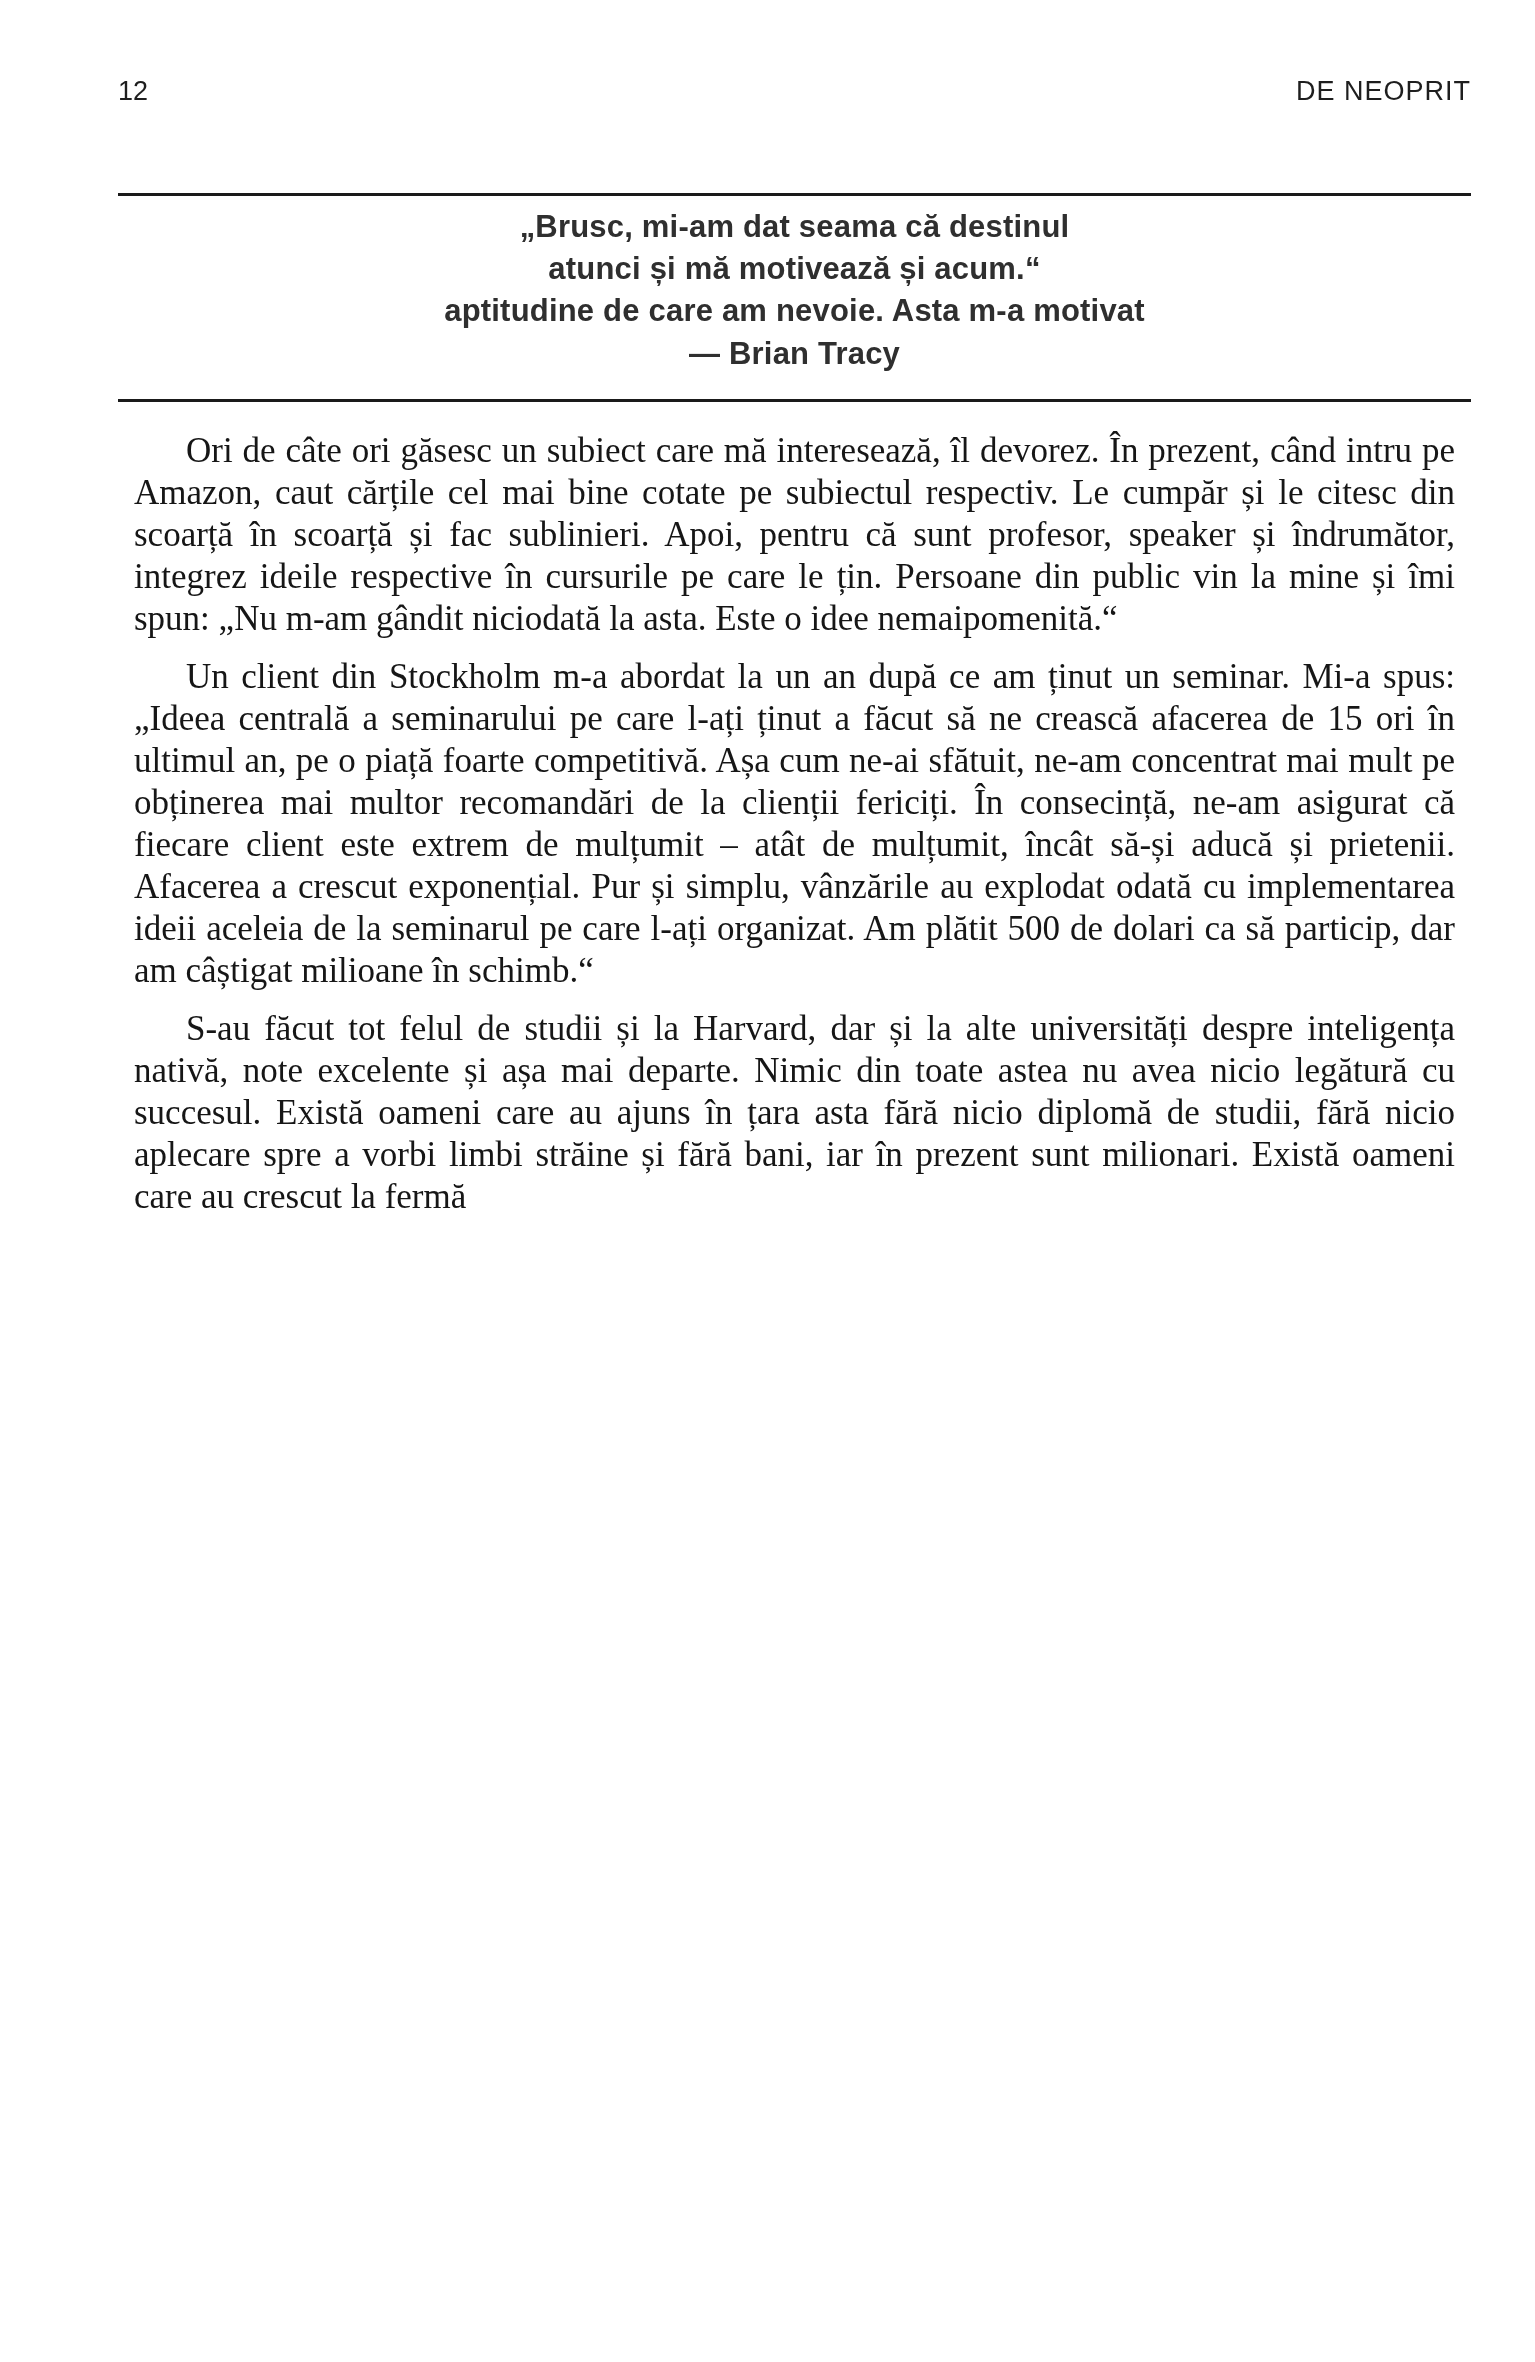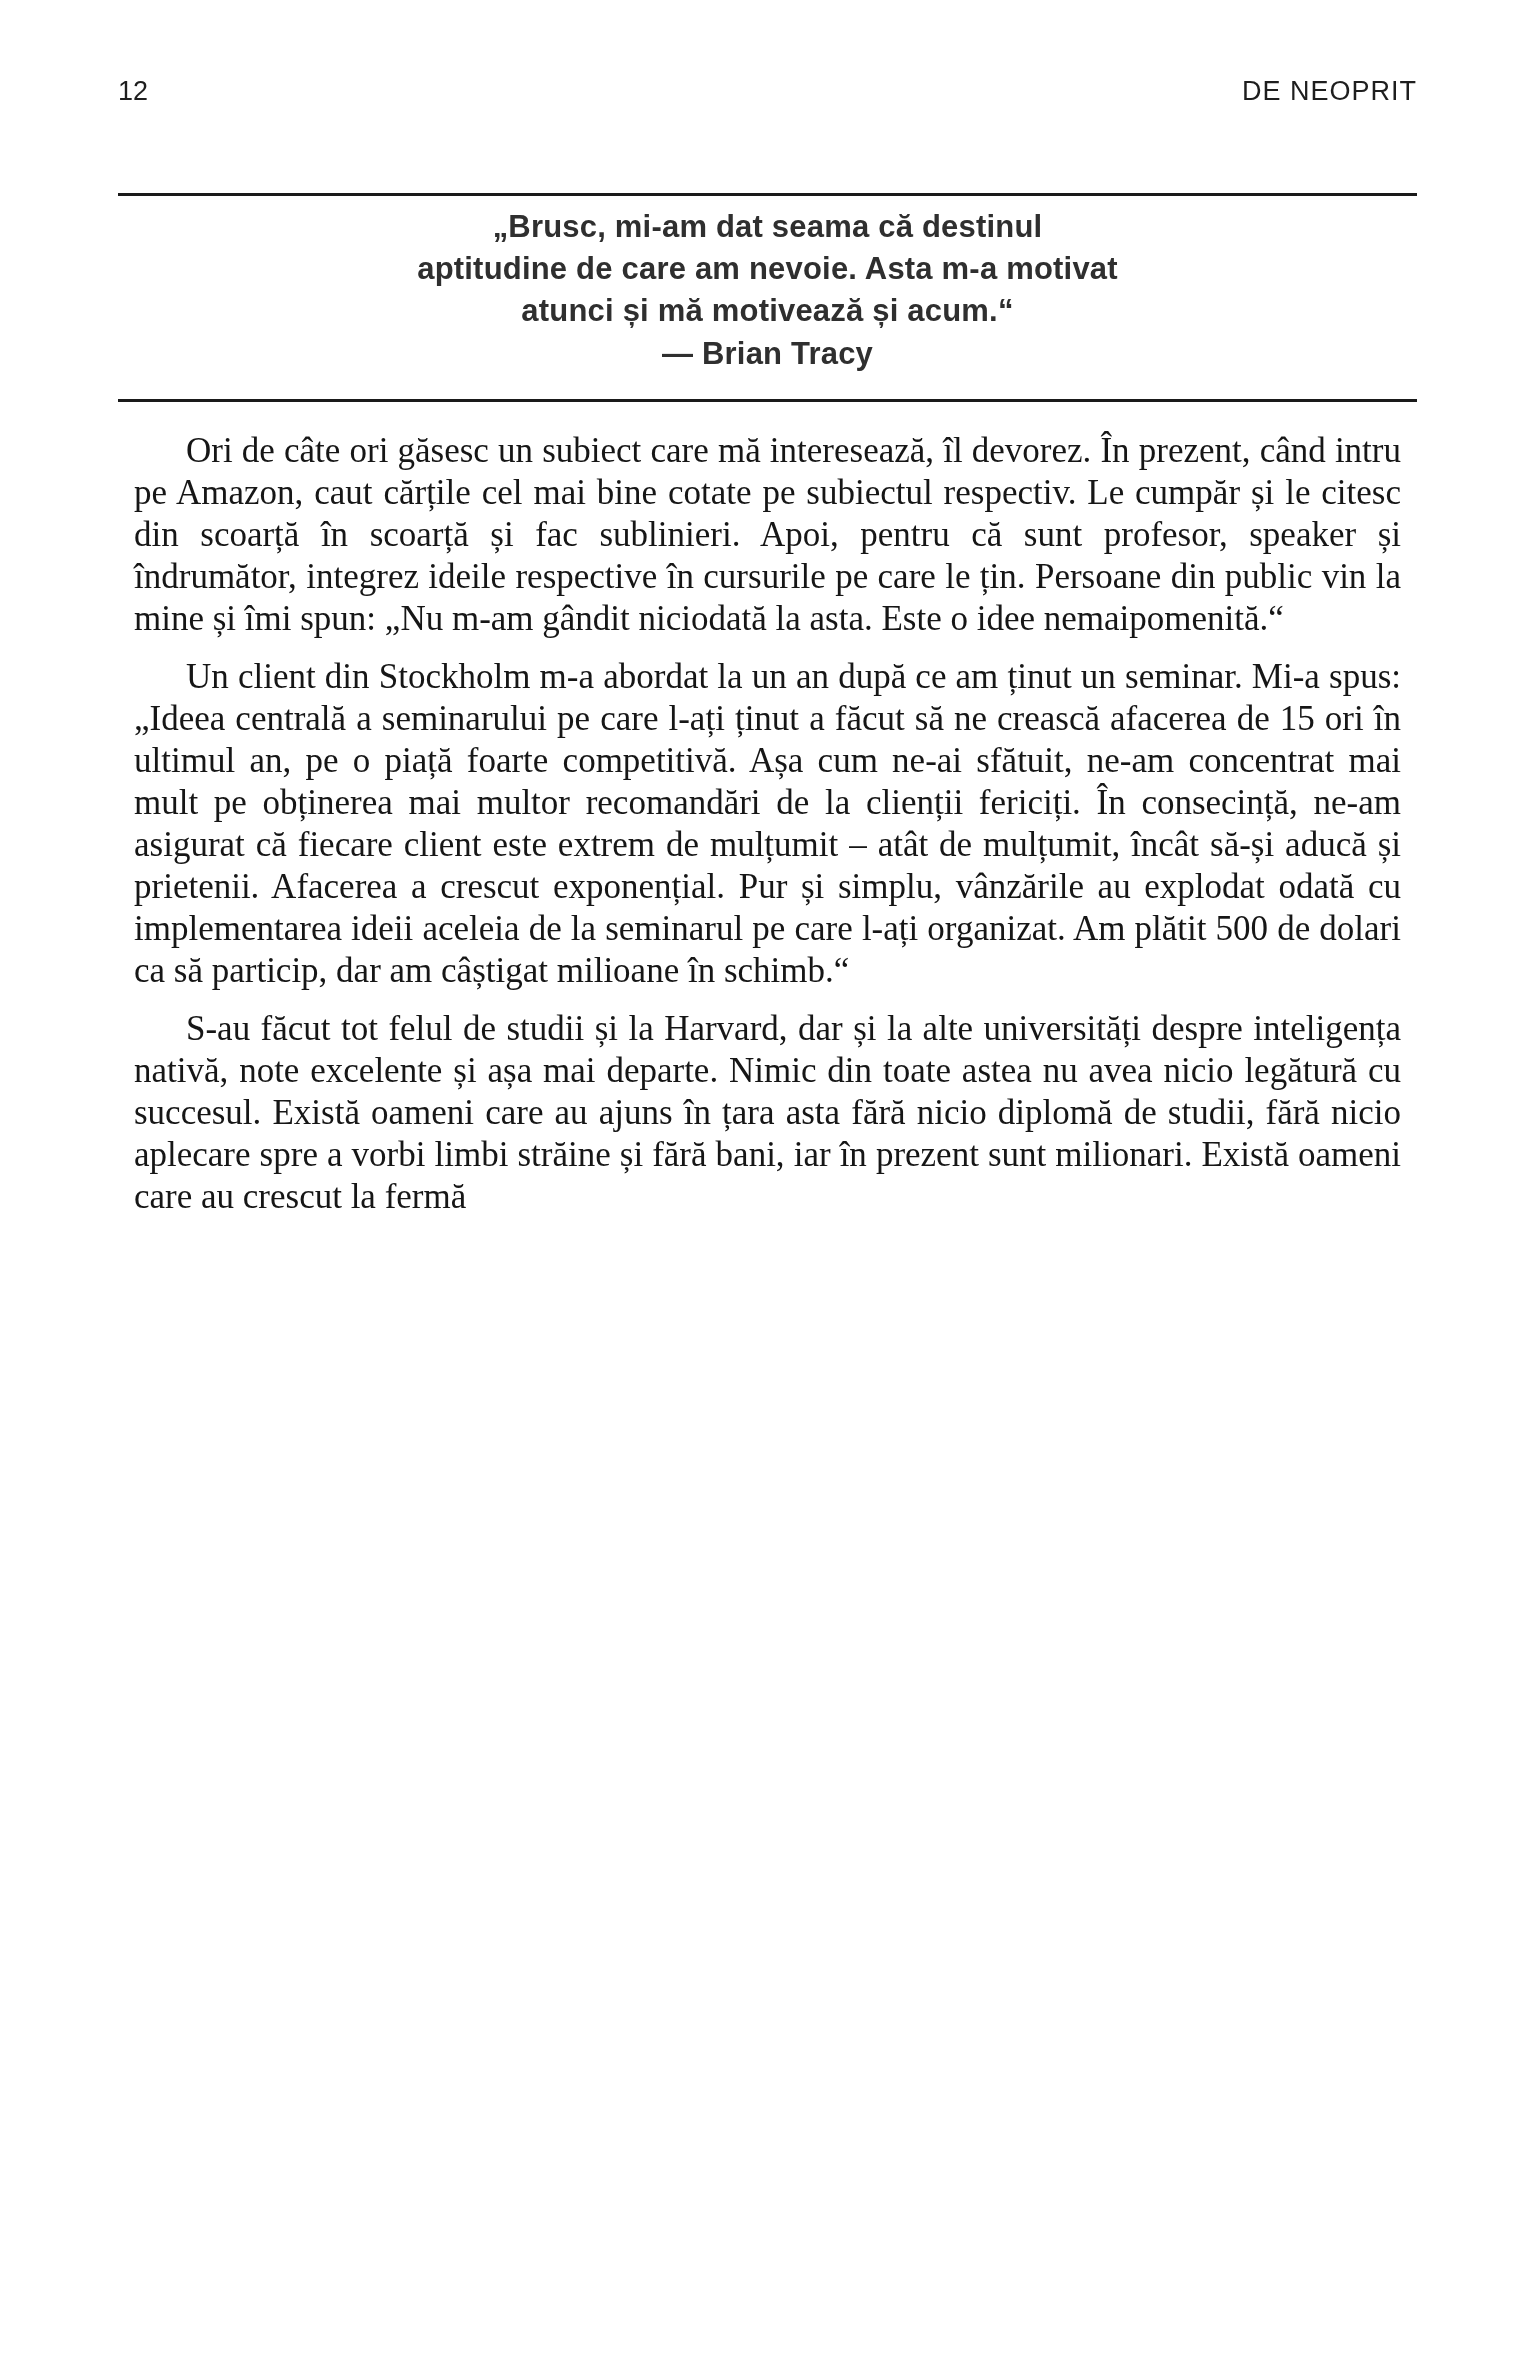--- a/index.html
+++ b/index.html
@@ -12,21 +12,21 @@
     height: 2362px;
     position: relative;
     font-family: "Liberation Serif", serif;
     color: #1b1b1b;
     overflow: hidden;
   }
   .page {
     box-sizing: border-box;
     width: 1535px;
     height: 2362px;
-    padding: 76px 118px 0 118px;
+    padding: 76px 64px 0 118px;
     background: #ffffff;
   }
   .running-head {
     display: flex;
     justify-content: space-between;
     align-items: baseline;
     font-family: "Liberation Sans", sans-serif;
     font-size: 27px;
     color: #1e1e1e;
   }
@@ -85,22 +85,22 @@
 
   <header class="running-head">
     <span class="page-number">12</span>
     <span class="running-title">DE NEOPRIT</span>
   </header>
 
   <div class="rule rule-top"></div>
 
   <blockquote class="quote">
     <span class="quote-line">„Brusc, mi-am dat seama că destinul</span>
+    <span class="quote-line">atunci și mă motivează și acum.“</span>
     <span class="quote-line">aptitudine de care am nevoie. Asta m-a motivat</span>
-    <span class="quote-line">atunci și mă motivează și acum.“</span>
     <span class="quote-attribution">— Brian Tracy</span>
   </blockquote>
 
   <div class="rule rule-bottom"></div>
 
   <main class="body-text">
     <p>Ori de câte ori găsesc un subiect care mă interesează, îl devorez. În prezent, când intru pe Amazon, caut cărțile cel mai bine cotate pe subiectul respectiv. Le cumpăr și le citesc din scoarță în scoarță și fac sublinieri. Apoi, pentru că sunt profesor, speaker și îndrumător, integrez ideile respective în cursurile pe care le țin. Persoane din public vin la mine și îmi spun: „Nu m-am gândit niciodată la asta. Este o idee nemaipomenită.“</p>
     <p>Un client din Stockholm m-a abordat la un an după ce am ținut un seminar. Mi-a spus: „Ideea centrală a seminarului pe care l-ați ținut a făcut să ne crească afacerea de 15 ori în ultimul an, pe o piață foarte competitivă. Așa cum ne-ai sfătuit, ne-am concentrat mai mult pe obținerea mai multor recomandări de la clienții fericiți. În consecință, ne-am asigurat că fiecare client este extrem de mulțumit – atât de mulțumit, încât să-și aducă și prietenii. Afacerea a crescut exponențial. Pur și simplu, vânzările au explodat odată cu implementarea ideii aceleia de la seminarul pe care l-ați organizat. Am plătit 500 de dolari ca să particip, dar am câștigat milioane în schimb.“</p>
     <p>S-au făcut tot felul de studii și la Harvard, dar și la alte universități despre inteligența nativă, note excelente și așa mai departe. Nimic din toate astea nu avea nicio legătură cu succesul. Există oameni care au ajuns în țara asta fără nicio diplomă de studii, fără nicio aplecare spre a vorbi limbi străine și fără bani, iar în prezent sunt milionari. Există oameni care au crescut la fermă</p>
   </main>

